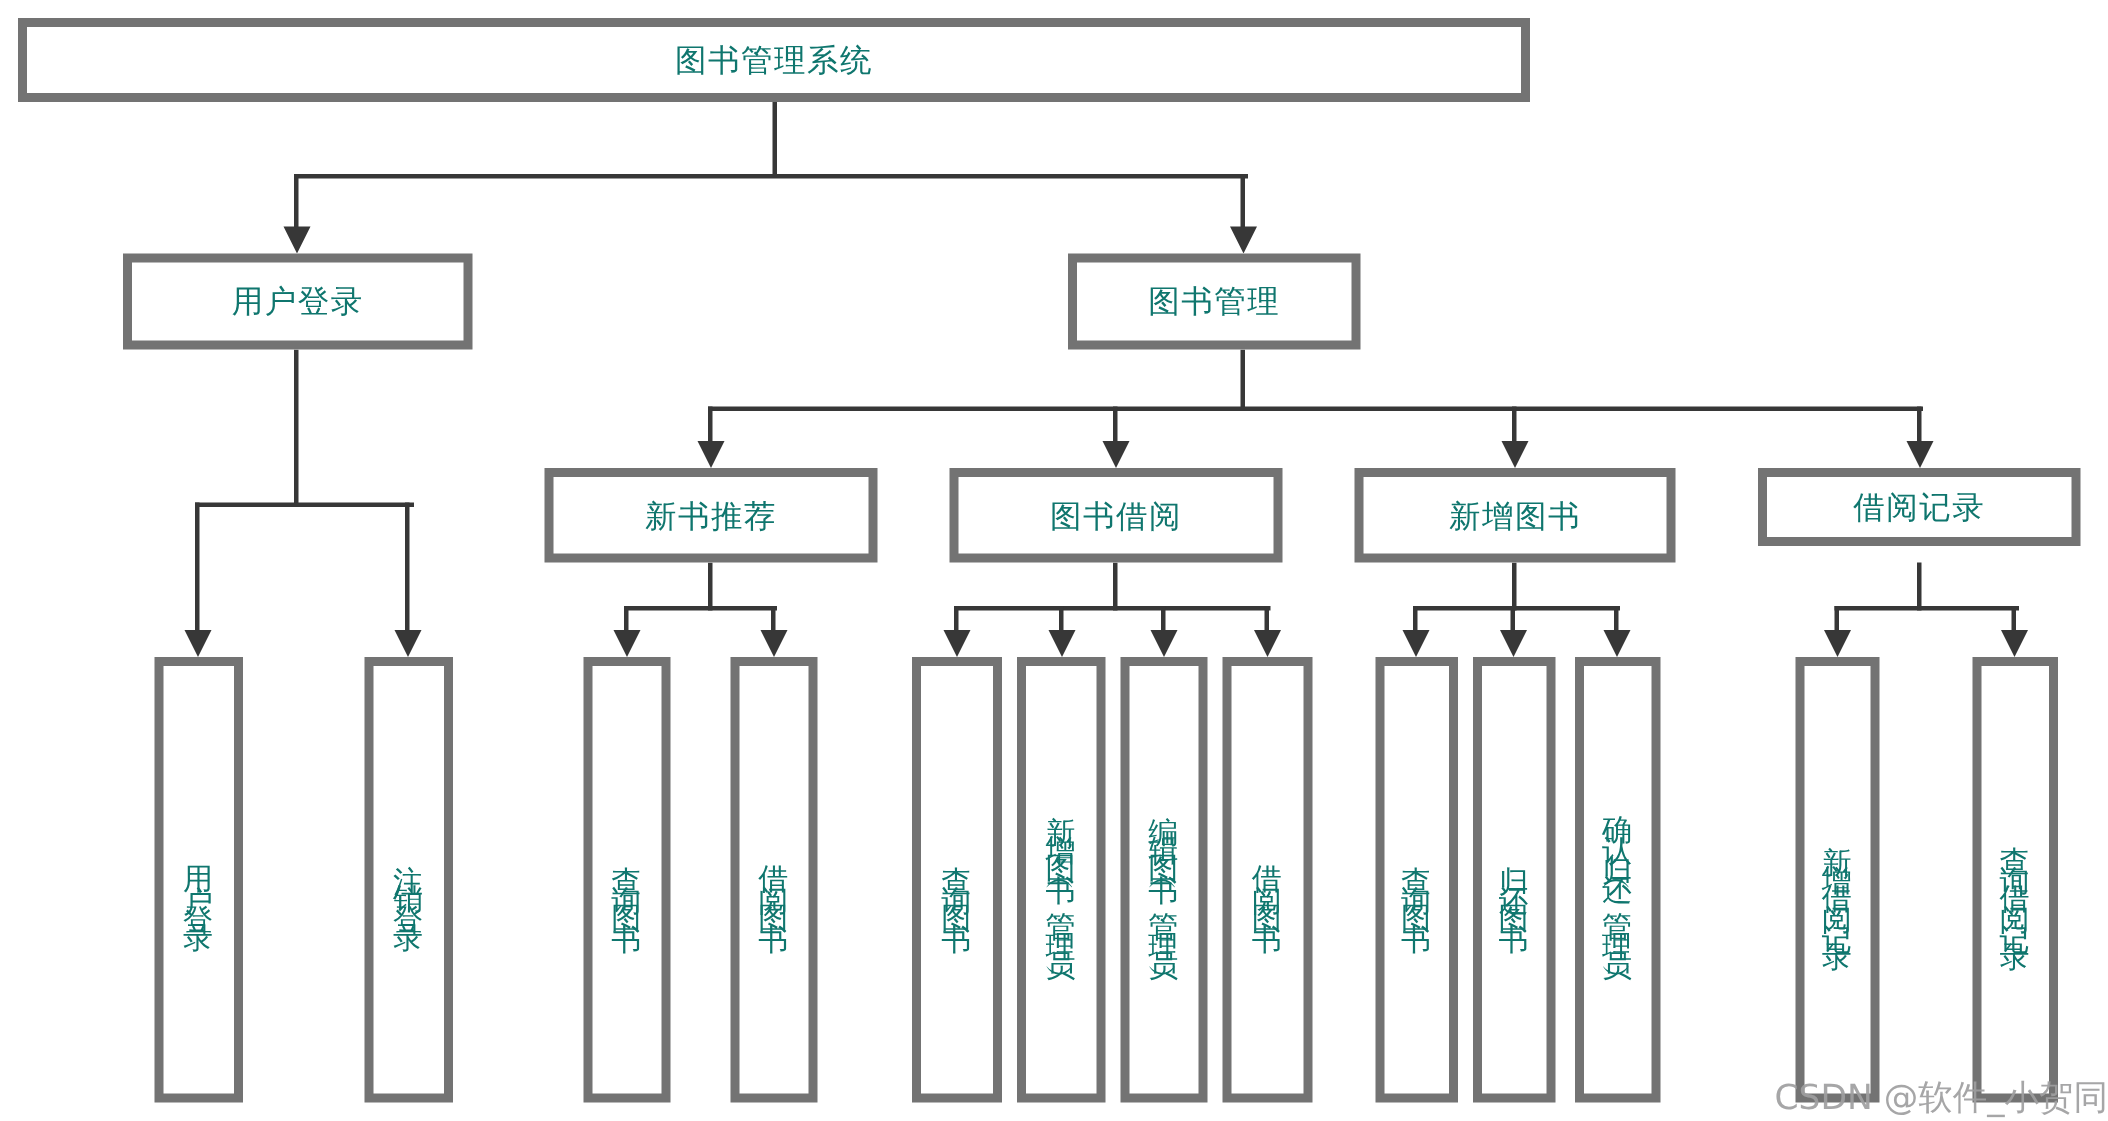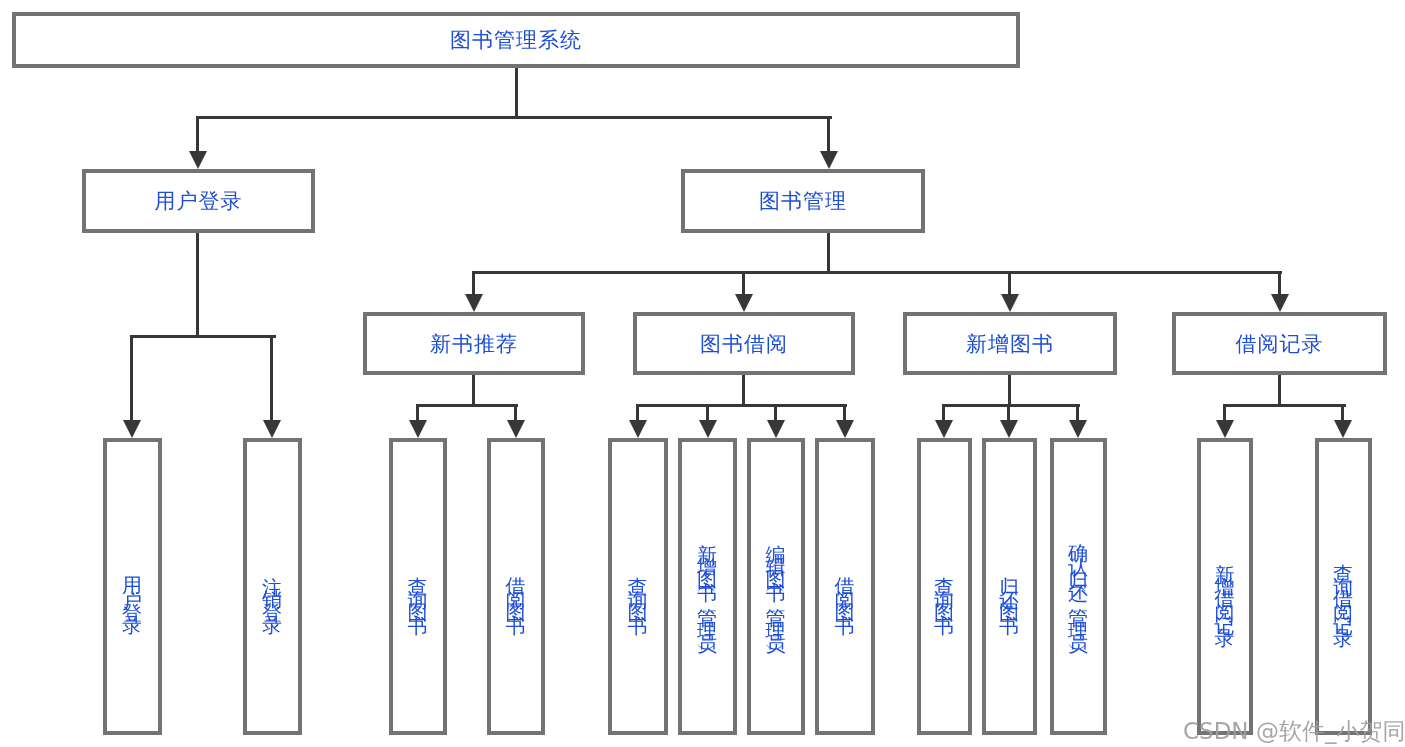--- a/index.html
+++ b/index.html
@@ -2,21 +2,21 @@
 <html><head>
 <meta charset="utf-8">
 <style>
   html,body{margin:0;padding:0;background:#fff;}
   .canvas{
     position:relative;width:1405px;height:747px;background:#ffffff;
     font-family:"DejaVu Sans","Liberation Sans",sans-serif;overflow:hidden;
   }
   .box{
     position:absolute;box-sizing:border-box;background:#ffffff;
-    border:4px solid #737373;color:#1d4ed8;
+    border:6px solid #737373;color:#0f766e;
     display:flex;align-items:center;justify-content:center;
   }
   .hbox{font-size:21px;letter-spacing:1px;white-space:nowrap;}
   .vbox{
     writing-mode:vertical-lr;text-orientation:mixed;
     font-size:20px;letter-spacing:13px;line-height:1;
   }
   .line{position:absolute;background:#373737;}
   .arrow{
     position:absolute;width:0;height:0;
@@ -92,29 +92,29 @@
     <div class="line" style="left:1223px;top:404px;width:3px;height:18px;"></div>
     <div class="arrow" style="left:1216px;top:420px;"></div>
     <div class="line" style="left:1341px;top:404px;width:3px;height:18px;"></div>
     <div class="arrow" style="left:1334px;top:420px;"></div>
   </div>
 
   <div class="box hbox" style="left:12px;top:12px;width:1008px;height:56px;">图书管理系统</div>
 
   <div class="box hbox" style="left:82px;top:169px;width:233px;height:64px;">用户登录</div>
 
-  <div class="box hbox" style="left:681px;top:169px;width:244px;height:64px;">图书管理</div>
+  <div class="box hbox" style="left:712px;top:169px;width:195px;height:64px;">图书管理</div>
 
   <div class="box hbox" style="left:363px;top:312px;width:222px;height:63px;">新书推荐</div>
 
   <div class="box hbox" style="left:633px;top:312px;width:222px;height:63px;">图书借阅</div>
 
   <div class="box hbox" style="left:903px;top:312px;width:214px;height:63px;">新增图书</div>
 
-  <div class="box hbox" style="left:1172px;top:312px;width:215px;height:63px;">借阅记录</div>
+  <div class="box hbox" style="left:1172px;top:312px;width:215px;height:52px;">借阅记录</div>
 
   <div class="box vbox" style="left:103px;top:438px;width:59px;height:297px;">用户登录</div>
 
   <div class="box vbox" style="left:243px;top:438px;width:59px;height:297px;">注销登录</div>
 
   <div class="box vbox" style="left:389px;top:438px;width:58px;height:297px;">查询图书</div>
 
   <div class="box vbox" style="left:487px;top:438px;width:58px;height:297px;">借阅图书</div>
 
   <div class="box vbox" style="left:608px;top:438px;width:60px;height:297px;">查询图书</div>

